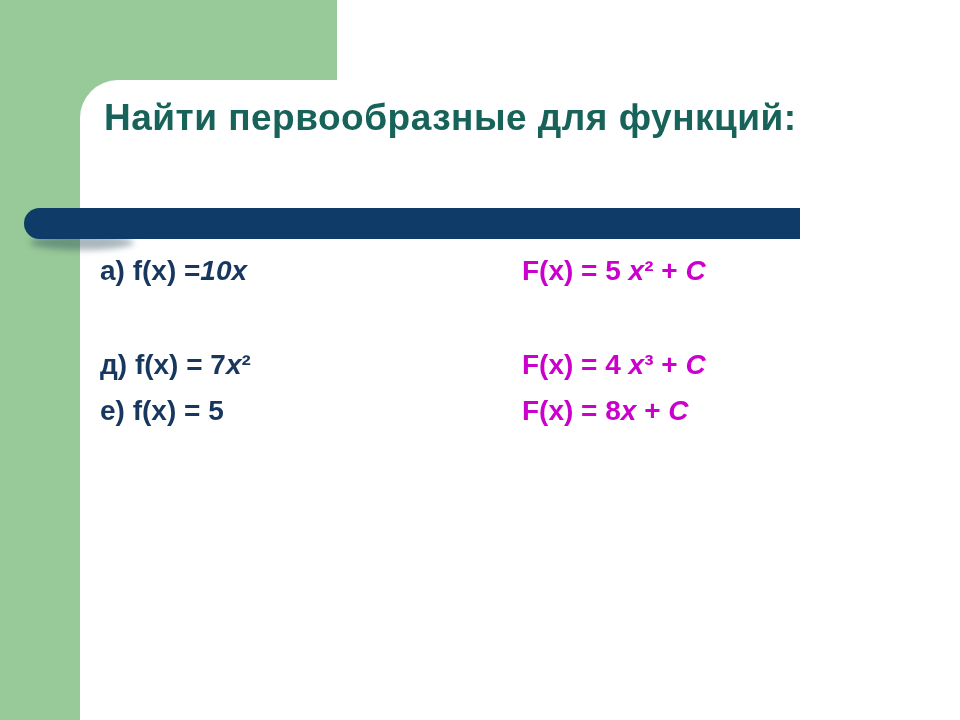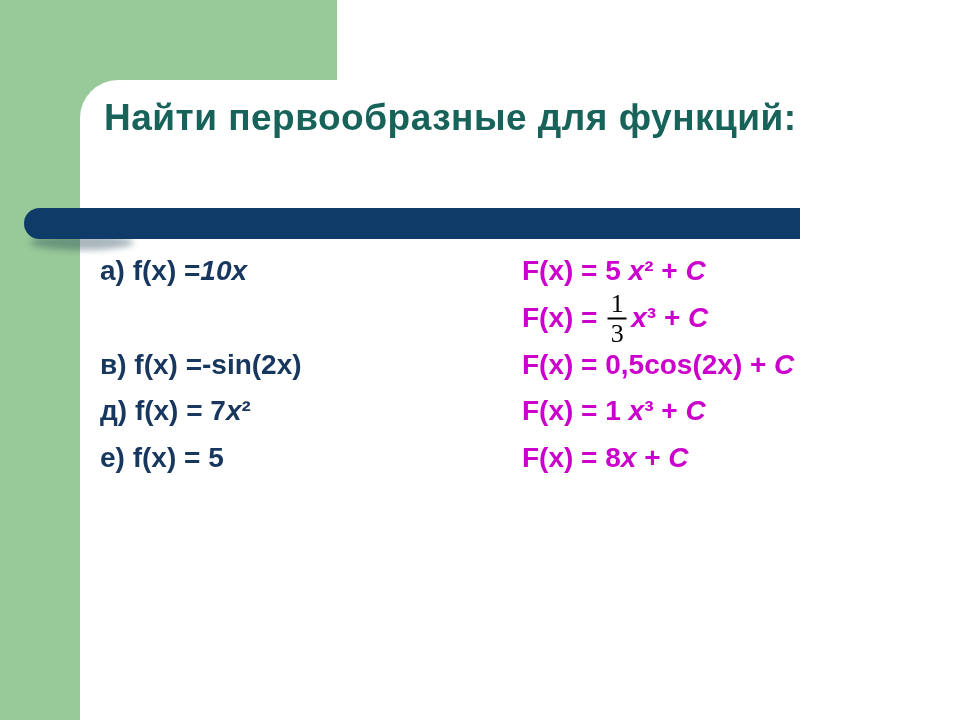--- a/index.html
+++ b/index.html
@@ -60,31 +60,23 @@
   <div class="panel"></div>
   <div class="title">Найти первообразные для функций:</div>
   <div class="bar-shadow"></div>
   <div class="bar"></div>
   <div class="rows">
       <div class="row">
         <div class="cell left"><span>а) f(x) =</span><span class="it">10x</span></div>
         <div class="cell right"><span>F(x) = 5 </span><span class="it">x</span><span>² + </span><span class="it">C</span></div>
       </div>
       <div class="row">
-        <div class="cell right"><span>F(x) = </span><span class="frac"><span class="stack">
-              <span class="num">1</span>
-              <span class="den">3</span>
-            </span></span><span class="it">x</span><span>³ + </span><span class="it">C</span></div>
-      </div>
-      <div class="row">
-        <div class="cell left"><span>в) f(x) =-sin(2x)</span></div>
-        <div class="cell right"><span>F(x) = 0,5cos(2x) + </span><span class="it">C</span></div>
       </div>
       <div class="row">
         <div class="cell left"><span>д) f(x) = 7</span><span class="it">x</span><span>²</span></div>
-        <div class="cell right"><span>F(x) = 1 </span><span class="it">x</span><span>³ + </span><span class="it">C</span></div>
+        <div class="cell right"><span>F(x) = 4 </span><span class="it">x</span><span>³ + </span><span class="it">C</span></div>
       </div>
       <div class="row">
         <div class="cell left"><span>е) f(x) = 5</span></div>
         <div class="cell right"><span>F(x) = 8</span><span class="it">x</span><span> + </span><span class="it">C</span></div>
       </div>
     </div>
 </div>
 
 </body></html>

